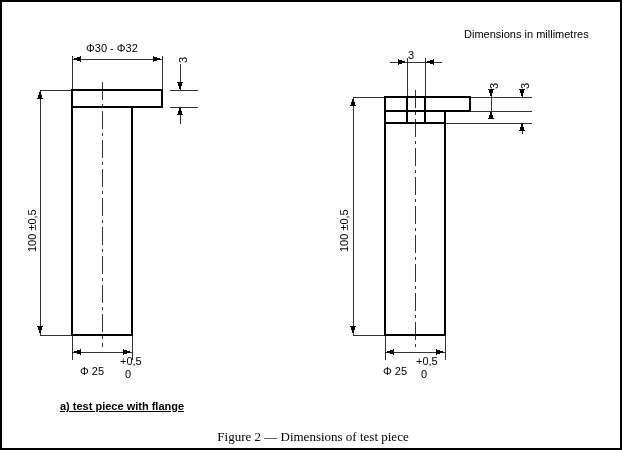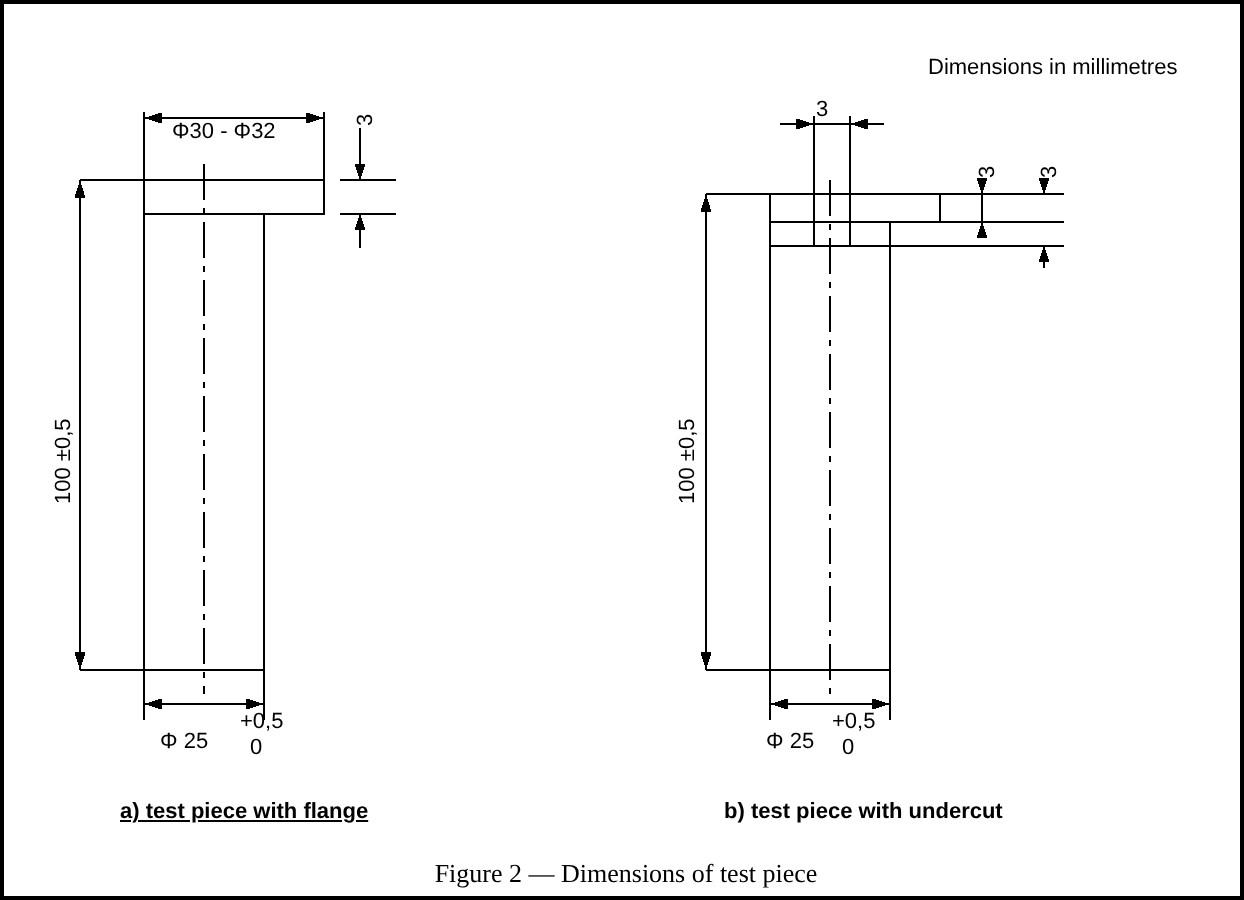--- a/index.html
+++ b/index.html
@@ -43,21 +43,21 @@
   .vert {
     transform: rotate(-90deg);
     transform-origin: left top;
   }
   #dims-note {
     left: 462px;
     top: 26px;
     font-size: 11px;
     text-align: center;
   }
-  #lbl-phi3032 { left: 84px; top: 40px; font-size: 11px; margin-top: 18px; }
+  #lbl-phi3032 { left: 84px; top: 40px; font-size: 11px; }
   #lbl-3-a { left: 171px; top: 47px; font-size: 11px; }
   #lbl-100-a { left: 24px; top: 250px; font-size: 11px; }
   #lbl-phi25-a { left: 78px; top: 363px; font-size: 11px; }
   #lbl-tol-a { left: 118px; top: 353px; font-size: 11px; }
   #lbl-tol0-a { left: 123px; top: 366px; font-size: 11px; }
   #cap-a { left: 58px; top: 398px; font-size: 11px; font-weight: bold; text-decoration: underline; }
 
   #lbl-3-b-top { left: 406px; top: 47px; font-size: 11px; }
   #lbl-3-b-1 { left: 482px; top: 73px; font-size: 11px; }
   #lbl-3-b-2 { left: 513px; top: 73px; font-size: 11px; }
@@ -197,17 +197,16 @@
   </div>
 
   <div class="lbl" id="lbl-100-b">
     <span class="vert" style="position:absolute; left:0px; top:0px;">100 ±0,5</span>
   </div>
 
   <div class="lbl" id="lbl-phi25-b">Φ 25</div>
   <div class="lbl" id="lbl-tol-b">+0,5</div>
   <div class="lbl" id="lbl-tol0-b">0</div>
 
-  <div class="lbl bold" id="cap-b">b) test piece with undercut</div>
 
   <div class="lbl lbl-serif" id="fig-caption">Figure 2 — Dimensions of test piece</div>
 
 </div>
 
 </body></html>

